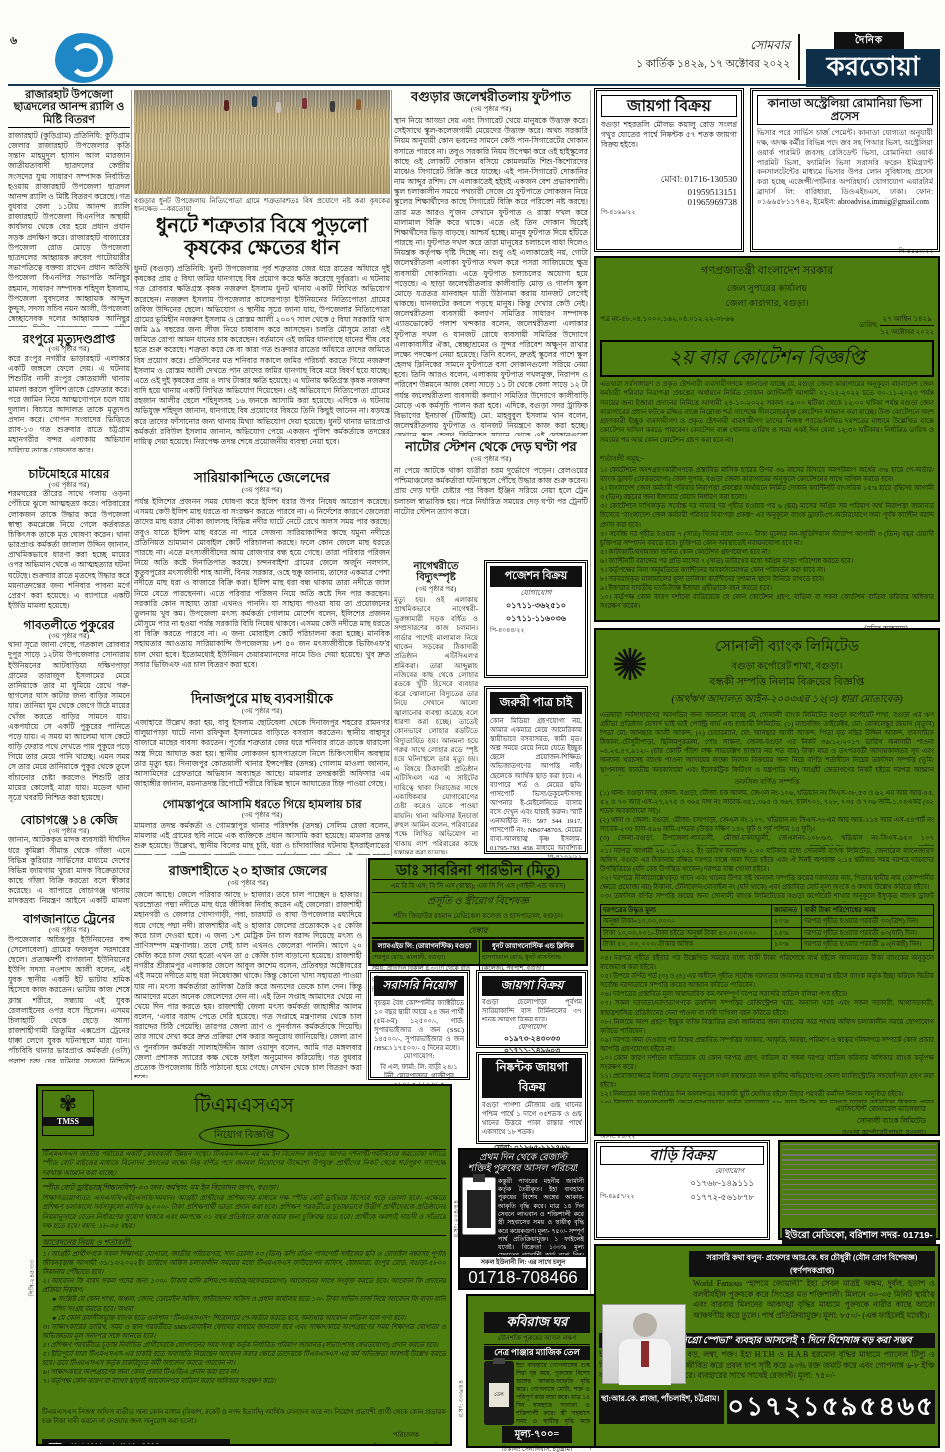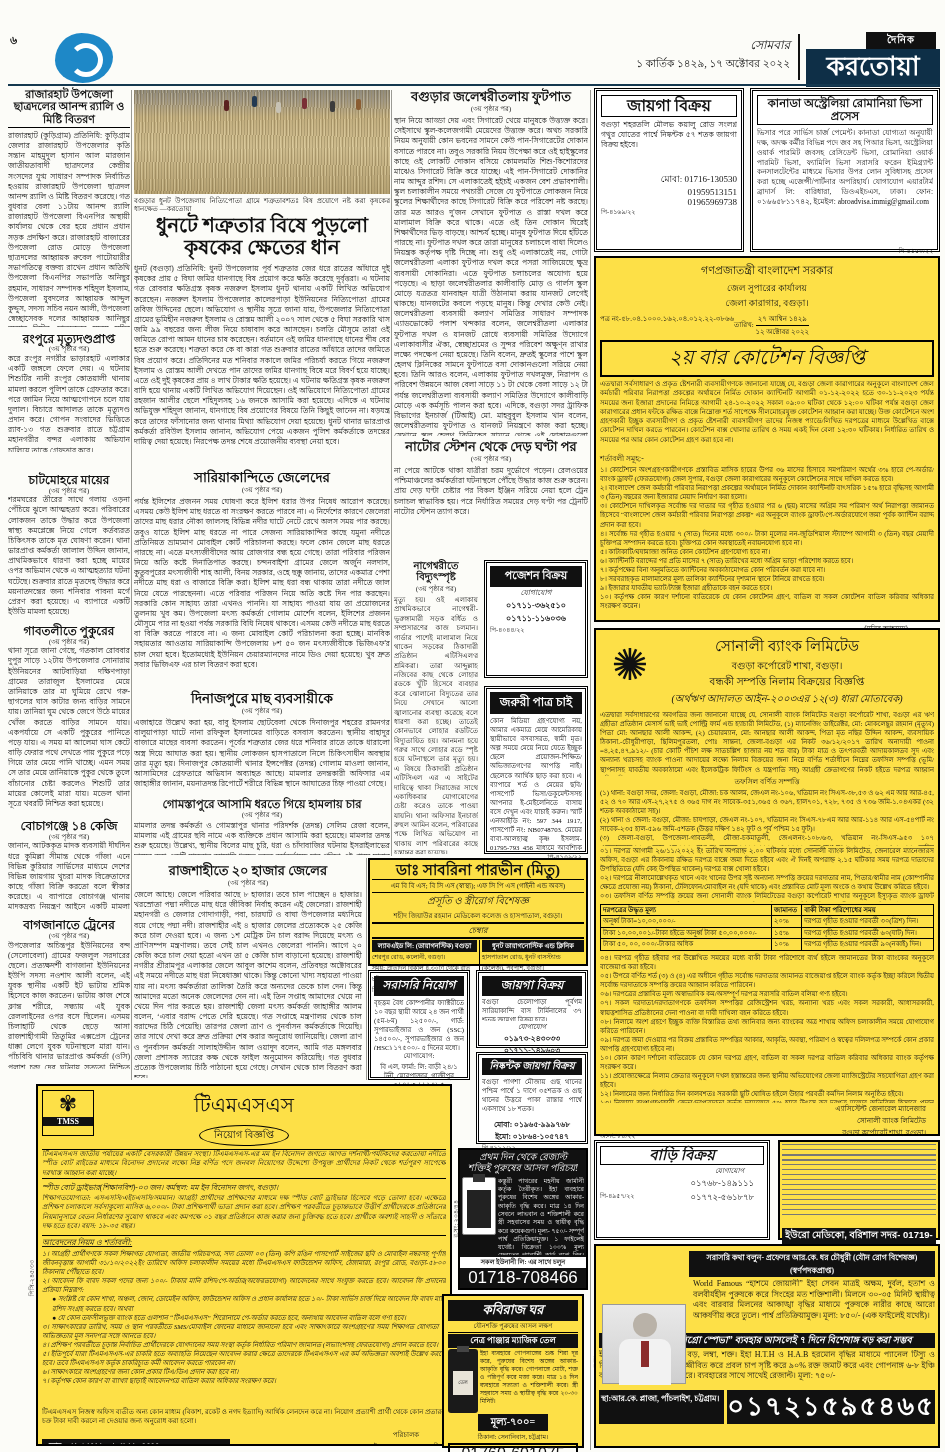--- a/index.html
+++ b/index.html
@@ -3,21 +3,21 @@
 <meta charset="utf-8">
 <style>
   *{margin:0;padding:0;box-sizing:border-box}
   html,body{background:#d8d8d2}
   .page{position:relative;width:945px;height:1452px;margin:0 auto;background:#fcfcf8;color:#111;
         font-family:"Liberation Serif",serif;overflow:hidden}
   .abs{position:absolute}
   .nt{font-weight:bold;text-align:center;line-height:1.12;font-family:"Liberation Serif",serif}
   .kk{font-size:7px;text-align:center;line-height:1.1}
   .bd{font-size:7.6px;line-height:1.34;text-align:justify;overflow:hidden}
-  .box{border:1.5px solid #000;background:#fde047}
+  .box{border:1.5px solid #000;background:#4d7c0f}
   .dbox{border:3px double #000;background:#fff}
   .invt{background:#111;color:#fff;text-align:center;font-weight:bold}
   .ctr{text-align:center}
   .rt{text-align:right}
   .serial{font-size:6.3px}
   .rot{writing-mode:vertical-rl;transform:rotate(180deg);font-size:6.3px;color:#333}
   .vline{position:absolute;width:1px;background:#9a9a94}
   .hl{font-family:"Liberation Serif",serif;font-weight:bold}
   .phline{font-weight:bold;font-size:9.5px;text-align:center}
   .tinylines{background:repeating-linear-gradient(180deg,#777 0 1.5px,transparent 1.5px 5px)}
@@ -36,40 +36,40 @@
 
   <div class="abs" style="left:0;top:0;width:945px;height:86px">
     <div class="abs" style="left:10px;top:32px;font-size:11px;font-weight:bold">৬</div>
     <div class="abs emblem" style="left:55px;top:33px;width:58px;height:50px"></div>
     <div class="abs rt" style="left:540px;top:36px;width:250px">
       <div class="b" style="font-size:12px;font-style:italic">সোমবার</div>
       <div style="font-size:10.5px">১ কার্তিক ১৪২৯, ১৭ অক্টোবর ২০২২</div>
     </div>
     <div class="abs" style="left:798px;top:34px;width:2px;height:46px;background:#111"></div>
     <div class="abs" style="left:806px;top:32px;width:134px;height:50px">
-      <div class="invt" style="font-size:10px;width:70px;margin-left:60px;letter-spacing:1px">দৈনিক</div>
+      <div class="invt" style="font-size:10px;width:70px;margin-left:28px;letter-spacing:1px">দৈনিক</div>
       <div class="invt" style="font-size:26px;line-height:36px;height:38px;background:#0e2f47">করতোয়া</div>
     </div>
     <div class="abs" style="left:8px;top:84px;width:930px;height:2px;background:#14384f"></div>
   </div>
 
   <div class="vline" style="left:131px;top:90px;height:990px"></div>
   <div class="vline" style="left:391px;top:90px;height:766px"></div>
   <div class="vline" style="left:590px;top:90px;height:1360px"></div>
   <div class="vline" style="left:366px;top:858px;height:222px"></div>
 
   <div class="abs" style="left:8px;top:88px;width:122px;height:992px">
     <div class="nt" style="font-size:11px;border-bottom:1px solid #000;padding-bottom:2px">রাজারহাট উপজেলা ছাত্রদলের আনন্দ র‍্যালি ও মিষ্টি বিতরণ</div>
     <div class="bd" style="height:196px;margin-top:3px">রাজারহাট (কুড়িগ্রাম) প্রতিনিধি: কুড়িগ্রাম জেলার রাজারহাট উপজেলার কৃতি সন্তান মাহমুদুল হাসান আল মারজান জাতীয়তাবাদী ছাত্রদলের কেন্দ্রীয় সংসদের যুগ্ম সাধারণ সম্পাদক নির্বাচিত হওয়ায় রাজারহাট উপজেলা ছাত্রদল আনন্দ র‍্যালি ও মিষ্টি বিতরণ করেছে। গত বুধবার বেলা ১১টায় আনন্দ র‍্যালি রাজারহাট উপজেলা বিএনপির অস্থায়ী কার্যালয় থেকে বের হয়ে প্রধান প্রধান সড়ক প্রদক্ষিণ করে। রাজারহাট বাজারের উপজেলা রোড মোড়ে উপজেলা ছাত্রদলের আহ্বায়ক রুবেল পাটোয়ারীর সভাপতিত্বে বক্তব্য রাখেন প্রধান অতিথি উপজেলা বিএনপির সভাপতি অনিছুর রহমান, সাধারণ সম্পাদক শহিদুল ইসলাম, উপজেলা যুবদলের আহ্বায়ক আব্দুল কুদ্দুস, সদস্য সচিব নয়ন আলী, উপজেলা স্বেচ্ছাসেবক দলের আহ্বায়ক আনিছুর রহমান লিটন, ছাত্রদলের সদস্য সচিব মিজানুর রহমান সাজাল প্রমুখ।</div>
 
     <div class="nt" style="font-size:12px;margin-top:6px">রংপুরে মৃত্যুদণ্ডপ্রাপ্ত</div>
     <div class="kk">(৩য় পৃষ্ঠার পর)</div>
     <div class="bd" style="height:98px">করে রংপুর নগরীর ভাড়ারহাট এলাকার একটি জঙ্গলে ফেলে দেয়। এ ঘটনায় শিশুটির নানী রংপুর কোতয়ালী থানায় মামলা করলে পুলিশ তাকে গ্রেফতার করে। পরে জামিন নিয়ে আত্মগোপনে চলে যায় দুলাল। বিচারে আদালত তাকে মৃত্যুদণ্ড প্রদান করে। গোপন সংবাদের ভিত্তিতে র‍্যাব-১৩ গত শুক্রবার রাতে চট্টগ্রাম মহানগরীর বন্দর এলাকায় অভিযান চালিয়ে তাকে গ্রেফতার করে।</div>
 
-    <div class="nt" style="font-size:12px;margin-top:22px">চাটমোহরে মায়ের</div>
+    <div class="nt" style="font-size:12px;margin-top:16px">চাটমোহরে মায়ের</div>
     <div class="kk">(৩য় পৃষ্ঠার পর)</div>
     <div class="bd" style="height:124px">শরমঘরের তীরের সাথে গলায় ওড়না পেঁচিয়ে ঝুলে আত্মহত্যা করে। পরিবারের লোকজন তাকে উদ্ধার করে উপজেলা স্বাস্থ্য কমপ্লেক্সে নিয়ে গেলে কর্তব্যরত চিকিৎসক তাকে মৃত ঘোষণা করেন। থানা ভারপ্রাপ্ত কর্মকর্তা জালাল উদ্দিন জানান, প্রাথমিকভাবে ধারণা করা হচ্ছে মায়ের ওপর অভিমান থেকে এ আত্মহত্যার ঘটনা ঘটেছে। শুক্রবার রাতে মৃতদেহ উদ্ধার করে ময়নাতদন্তের জন্য শনিবার পাবনা মর্গে প্রেরণ করা হয়েছে। এ ব্যাপারে একটি ইউডি মামলা হয়েছে।</div>
 
     <div class="nt" style="font-size:12px;margin-top:6px">গাবতলীতে পুকুরের</div>
     <div class="kk">(৩য় পৃষ্ঠার পর)</div>
     <div class="bd" style="height:168px">থানা সূত্রে জানা গেছে, গতকাল রোববার দুপুর সাড়ে ১২টায় উপজেলার সোনারায় ইউনিয়নের আটবাড়িয়া দক্ষিণপাড়া গ্রামের তারাজুল ইসলামের মেয়ে তানিয়াকে তার মা ঘুমিয়ে রেখে গরু-ছাগলের ঘাস কাটার জন্য বাড়ির সামনে যায়। তানিয়া ঘুম থেকে জেগে উঠে মায়ের খোঁজ করতে বাড়ির সামনে যায়। একপর্যায়ে সে একটি পুকুরের পানিতে পড়ে যায়। এ সময় মা আলেমা ঘাস কেটে বাড়ি ফেরার পথে দেখতে পায় পুকুরে পড়ে গিয়ে তার মেয়ে পানি খাচ্ছে। এমন সময় সে তার মেয়ে তানিয়াকে পুকুর থেকে তুলে বাঁচানোর চেষ্টা করলেও শিশুটি তার মায়ের কোলেই মারা যায়। মডেল থানা সূত্রে খবরটি নিশ্চিত করা হয়েছে।</div>
 
     <div class="nt" style="font-size:12px;margin-top:6px">বোচাগঞ্জে ১৪ কেজি</div>
     <div class="kk">(৩য় পৃষ্ঠার পর)</div>
     <div class="bd" style="height:72px">জানান, আটককৃত মাদক ব্যবসায়ী দীর্ঘদিন ধরে কুমিল্লা সীমান্ত থেকে গাঁজা এনে বিভিন্ন কুরিয়ার সার্ভিসের মাধ্যমে দেশের বিভিন্ন জায়গায় খুচরা মাদক বিক্রেতাদের কাছে গাঁজা বিক্রি করতো বলে স্বীকার করেছে। এ ব্যাপারে বোচাগঞ্জ থানায় মাদকদ্রব্য নিয়ন্ত্রণ আইনে একটি মামলা দায়ের হয়েছে।</div>
@@ -152,21 +152,21 @@
   <div class="abs dbox" style="left:750px;top:88px;width:190px;height:164px;padding:4px">
     <div class="nt" style="font-size:11.5px;border:1.5px solid #000;padding:1px 0">কানাডা অস্ট্রেলিয়া রোমানিয়া ভিসা প্রসেস</div>
     <div class="bd" style="height:118px;margin-top:3px;font-size:7.4px">ভিসার পরে সার্ভিস চার্জ পেমেন্ট। কানাডা যোগ্যতা অনুযায়ী দক্ষ, অদক্ষ কর্মীর বিভিন্ন পদে জব সহ পিআর ভিসা, অস্ট্রেলিয়া ওয়ার্ক পারমিট জবসহ রেসিডেন্ট ভিসা, রোমানিয়া ওয়ার্ক পারমিট ভিসা, ফ্যামিলি ভিসা সরাসরি ফরেন ইমিগ্র্যান্ট কনসালটেন্টের মাধ্যমে ভিসার উপর লোন সুবিধাসহ প্রসেস করা হচ্ছে এজেন্সী/পার্টনার অপরিহার্য। যোগাযোগ এয়ারটার্ম ব্রাদার্স লি: বারিধারা, ডিওএইচএস, ঢাকা। ফোন: ০১৬৬৫৮১১৭৪২, ইমেইল: abroadvisa.immig@gmail.com</div>
     <div class="serial rt">পি-৪১৫০/২২</div>
   </div>
 
   <div class="abs box" style="left:594px;top:256px;width:346px;height:366px;padding:4px;border-width:2px">
     <div class="ctr b" style="font-size:11px">গণপ্রজাতন্ত্রী বাংলাদেশ সরকার</div>
     <div class="ctr" style="font-size:9px">জেল সুপারের কার্যালয়</div>
     <div class="ctr" style="font-size:9px">জেলা কারাগার, বগুড়া।</div>
-    <div style="display:flex;justify-content:flex-start;font-size:7px;margin-top:2px">
+    <div style="display:flex;justify-content:space-between;font-size:7px;margin-top:2px">
       <span>পত্র নং-৫৮.০৪.১০০০.১৬২.০৪.০১২.২২-৩৮৬৬</span>
       <span>
         <span>তারিখ:</span>
         <span style="display:inline-block;text-align:center;vertical-align:middle">
           <span style="display:block;border-bottom:1px solid #000">২৭ আশ্বিন ১৪২৯</span>
           <span style="display:block">১২ অক্টোবর ২০২২</span>
         </span>
       </span>
     </div>
     <div class="ctr b" style="font-size:20px;border:2px solid #000;margin:2px 0;font-style:italic">২য় বার কোটেশন বিজ্ঞপ্তি</div>
@@ -288,21 +288,21 @@
     <div class="invt" style="font-size:12px;font-style:italic">জায়গা বিক্রয়</div>
     <div class="bd" style="height:24px;margin-top:1px;font-size:6.8px">বগুড়া চেলোপাড়া পূর্বগম সারিয়াকান্দি বাস টার্মিনালের ৩৭ শতক জায়গা বিক্রয় হবে।</div>
     <div class="ctr" style="font-size:6.8px;font-style:italic">যোগাযোগ</div>
     <div class="phline" style="font-size:7.5px">০১৯৭৩-২৪৩০৩৩</div>
     <div class="phline" style="font-size:7.5px">০১৭১১-১৪৯৬০৩</div>
     <div class="phline" style="font-size:7.5px">WhatsApp:+1(718) 675-9043</div>
     <div class="serial">পি-৪৮০৮/৯৯</div>
   </div>
 
   <div class="abs dbox" style="left:476px;top:1052px;width:112px;height:92px;padding:3px">
-    <div class="invt" style="font-size:10px;font-style:italic">নিষ্কন্টক জায়গা বিক্রয়</div>
+    <div class="invt" style="font-size:12px;">নিষ্কন্টক জায়গা বিক্রয়</div>
     <div class="bd" style="height:42px;margin-top:2px;font-size:6.8px">বগুড়া পাগশা মৌজায় গুছ থানের পশ্চিম পার্শ্বে ১ দাগে ৩৫শতক ও গুছ থানের উত্তরে পাকা রাস্তার পার্শ্বে একসাথে ১৮ শতক।</div>
     <div class="phline" style="font-size:7.5px">মোবা: ০১৯৬৫-৯৯৯৭৬৮</div>
     <div class="phline" style="font-size:7.5px">ইমো: ০১৮৬৪-১০৫৭৪৭</div>
     <div class="serial">পি.৪১৯২/২২</div>
   </div>
 
   <div class="abs box" style="left:36px;top:1084px;width:416px;height:362px;padding:4px;border-width:2.5px;overflow:hidden">
     <div style="display:flex">
       <div style="width:52px;height:46px;border:1.5px solid #000;text-align:center">
         <div style="font-size:22px;line-height:26px">✾</div>
@@ -353,21 +353,21 @@
         <div style="position:absolute;left:10px;top:-4px;width:12px;height:8px;background:#333"></div>
         <div style="position:absolute;left:4px;top:12px;right:4px;bottom:6px;background:#222"></div>
       </div>
       <div class="bd" style="flex:1;height:78px;font-size:6.2px;color:#fff;padding-left:2px">কস্তুরী পাথরের মহনীয় জার্মানী কর্তৃক তৈরীকৃত। ইহা ব্যবহারে পুরুষের বিশেষ অঙ্গের আকার-আকৃতি বৃদ্ধি করে। মাত্র ১৪ দিন সেবনে লাভবান ও শক্তিশালী করে স্ত্রী সহবাসের সময় ও স্থায়ীত্ব বৃদ্ধি করে কয়েকগুণ। মূল্য- ৭৫০/- সম্পূর্ণ পার্শ্ব প্রতিক্রিয়ামুক্ত। ১ ফাইলেই যথেষ্ট। বিক্রেতা ১০০% মূল্য ফেরতের গ্যারান্টি কার্ড বুঝে নিন। ভিপি ও পার্সেল ঔষধ পাঠানো হয়।</div>
     </div>
     <div class="invt" style="font-size:6.5px;background:#fff;color:#111">সকল ইউনানী লি: এর সাথে চলুন</div>
     <div class="ctr b" style="font-size:17px;font-family:'Liberation Sans',sans-serif">01718-708466</div>
   </div>
   <div class="abs rot" style="left:450px;top:1200px">র.সং: ২০৪/৪৪</div>
 
-  <div class="abs box" style="left:442px;top:1294px;width:142px;height:154px;padding:4px;border-width:2px">
+  <div class="abs box" style="left:466px;top:1294px;width:142px;height:154px;padding:16px;border-width:2px">
     <div class="invt" style="font-size:13px;font-style:italic">কবিরাজ ঘর</div>
     <div class="ctr" style="font-size:6.5px;border-bottom:1px solid #000">যৌনশক্তি পুরুষের আসল লক্ষণ</div>
     <div class="invt" style="font-size:8.5px;margin-top:1px">নেত্র পাঞ্জার ম্যাজিক তেল</div>
     <div style="display:flex;margin-top:1px">
       <div style="width:30px;height:64px;background:#1a1a1a;border-radius:3px;position:relative">
         <div style="position:absolute;left:9px;top:-3px;width:12px;height:6px;background:#444"></div>
         <div style="position:absolute;left:5px;top:22px;width:20px;height:24px;background:#e8e4d8;font-size:5px;text-align:center;line-height:24px">তেল</div>
       </div>
       <div class="bd" style="flex:1;height:64px;font-size:6px;padding-left:2px">ইহা ব্যবহারে গোপনাঙ্গের শুষ্ক শিরা দূর করে, পুরুষের বিশেষ অঙ্গের আকার-আকৃতি বৃদ্ধি করে। গোপনাঙ্গে মোটা, শক্ত ও পরিপূর্ণ করে মজা করে। মাত্র ১৪ দিন ব্যবহারে সত্যতা ও শক্তিশালী করে। স্ত্রী সহবাসে সময় ও স্থায়ীত্ব বৃদ্ধি করে ২০-৩০ মিনিট।</div>
     </div>

